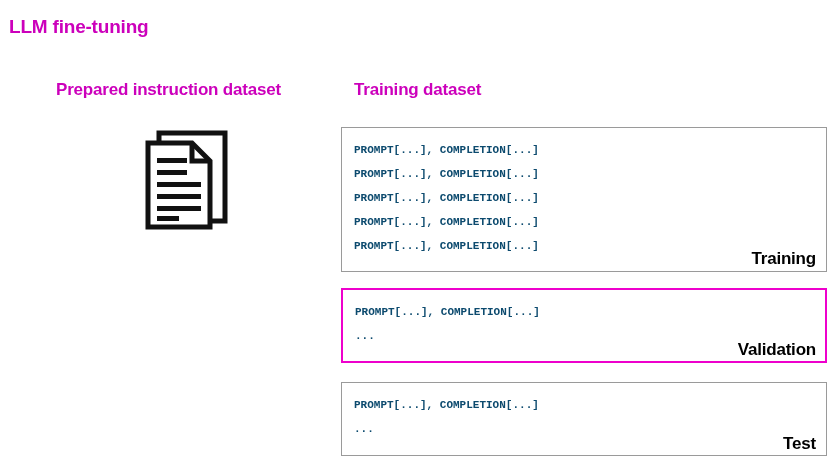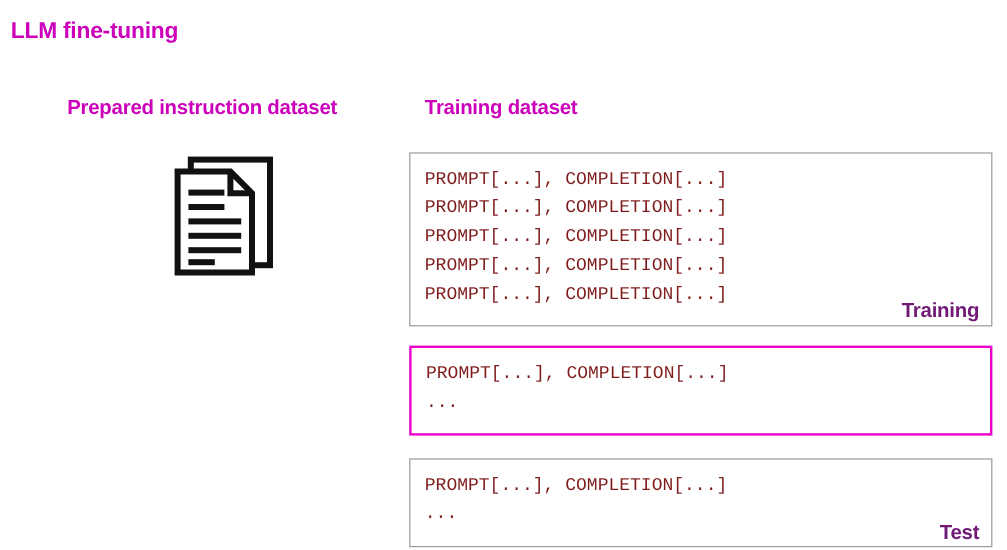--- a/index.html
+++ b/index.html
@@ -68,35 +68,35 @@
   #box-test       { top: 382px; height: 74px; }
 
   .code-lines {
     position: absolute;
     left: 12px;
     top: 10px;
     right: 10px;
   }
   .code-line {
     font-family: "Liberation Mono", "DejaVu Sans Mono", monospace;
-    font-weight: normal;
-    font-size: 15px;
+    font-weight: bold;
+    font-size: 11px;
     line-height: 24px;
-    color: #7f1d1d;
+    color: #0c4a6e;
     letter-spacing: 0px;
     white-space: pre;
   }
 
   .split-label {
     position: absolute;
     right: 10px;
     bottom: 2px;
     font-size: 17px;
     font-weight: bold;
-    color: #701a75;
+    color: #000000;
     letter-spacing: -0.2px;
     white-space: nowrap;
   }
   #box-validation .split-label { bottom: 1px; right: 9px; }
   #box-test .split-label { bottom: 1px; }
 </style>
 </head>
 <body>
 
 <div id="slide-title">LLM fine-tuning</div>
@@ -133,20 +133,21 @@
     <div class="code-line">PROMPT[...], COMPLETION[...]</div>
   </div>
   <div class="split-label">Training</div>
 </div>
 
 <div id="box-validation" class="split-box highlighted">
   <div class="code-lines">
     <div class="code-line">PROMPT[...], COMPLETION[...]</div>
     <div class="code-line">...</div>
   </div>
+  <div class="split-label">Validation</div>
 </div>
 
 <div id="box-test" class="split-box">
   <div class="code-lines">
     <div class="code-line">PROMPT[...], COMPLETION[...]</div>
     <div class="code-line">...</div>
   </div>
   <div class="split-label">Test</div>
 </div>
 

